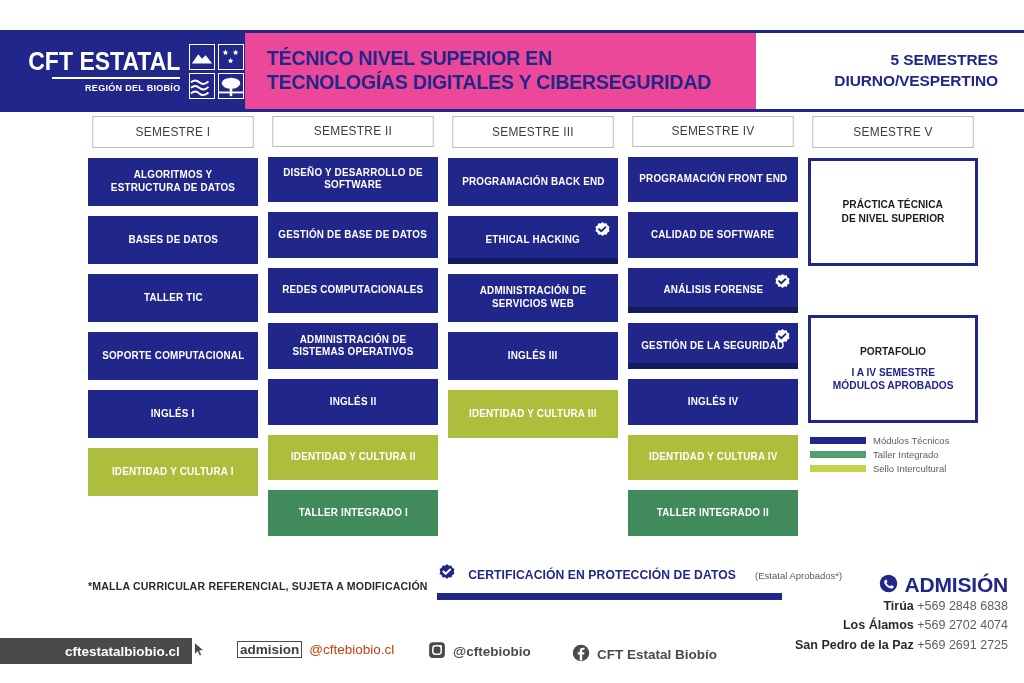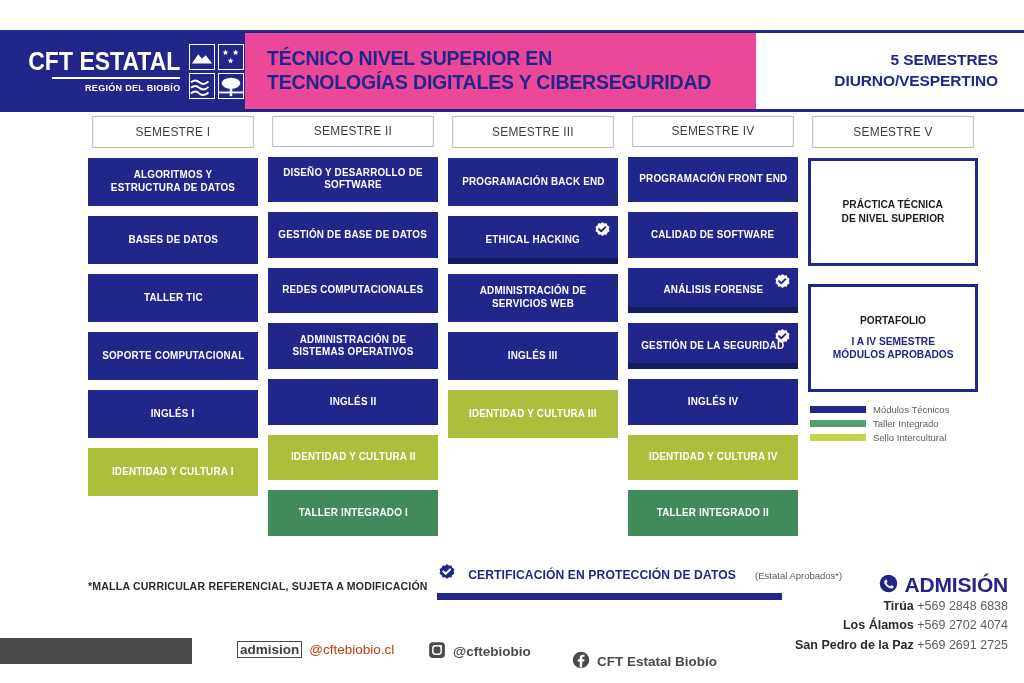--- a/index.html
+++ b/index.html
@@ -101,21 +101,21 @@
   
   .outline-box {
     border: 3px solid #21268a; background: #fff;
     display: flex; flex-direction: column;
     align-items: center; justify-content: center;
     text-align: center; color: #1c1c1c;
     font-weight: 700; font-size: 10.5px; line-height: 1.3;
   }
   .outline-box .ob-line { transform: scaleX(0.97); }
   #box-practica { height: 108px; margin-bottom: 18px; }
-  #box-portafolio { height: 108px; margin-bottom: 12px; }
+  #box-portafolio { height: 108px; margin-bottom: 12px; margin-top: 31px; }
   #box-portafolio .ob-sub { color: #21268a; margin-top: 7px; }
 
   .legend { padding-left: 2px; }
   .legend-row {
     display: flex; align-items: center; gap: 7px;
     margin-bottom: 3px;
   }
   .legend-sw { width: 56px; height: 7px; flex: none; }
   .legend-lb { color: #5d5d5d; font-size: 9.5px; white-space: nowrap; }
 
@@ -167,21 +167,21 @@
   #f-web { left: 65px; top: 3px; }
   #f-web .web-txt { color: #ffffff; font-weight: 700; font-size: 13.5px; }
   #f-mail { left: 237px; top: 3px; }
   #f-mail .mail-user {
     font-weight: 700; color: #3e3e3e; border: 1.6px solid #4a4a4a;
     padding: 0 2px; font-size: 13.5px;
   }
   #f-mail .mail-dom { color: #c2410c; font-size: 13.5px; }
   #f-ig { left: 428px; top: 3px; }
   #f-ig .ig-txt { color: #4a4a4a; font-weight: 700; font-size: 13.5px; }
-  #f-fb { left: 572px; top: 13px; }
+  #f-fb { left: 572px; top: 6px; }
   #f-fb .fb-txt { color: #4a4a4a; font-weight: 700; font-size: 13.5px; }
   .cursor-icon { margin-left: 4px; }
 </style>
 </head>
 <body>
 
 <div id="page">
 
   <div class="header">
 
@@ -414,20 +414,28 @@
     </div>
     <div class="adm-line">
       <b>San Pedro de la Paz</b>
       <span>+569 2691 2725</span>
     </div>
   </div>
 
   <div class="footer">
     <div class="footer-bar"></div>
 
+    <div class="f-item" id="f-web">
+      <span class="web-txt">cftestatalbiobio.cl</span>
+      <span class="cursor-icon">
+        <svg viewBox="0 0 24 24" width="17" height="17">
+            <path d="M5 2 L5 19 L9.4 15.1 L12.2 21.2 L15.1 19.8 L12.3 13.9 L18.2 13.4 Z" fill="#4a4a4a" stroke="#ffffff" stroke-width="1.1"></path>
+          </svg>
+      </span>
+    </div>
 
     <div class="f-item" id="f-mail">
       <span class="mail-user">admision</span>
         <span class="mail-dom">@cftebiobio.cl</span>
     </div>
 
     <div class="f-item" id="f-ig">
       <span>
         <svg viewBox="0 0 24 24" width="18" height="18">
             <rect x="1.5" y="1.5" width="21" height="21" rx="5" fill="#4a4a4a"></rect>

